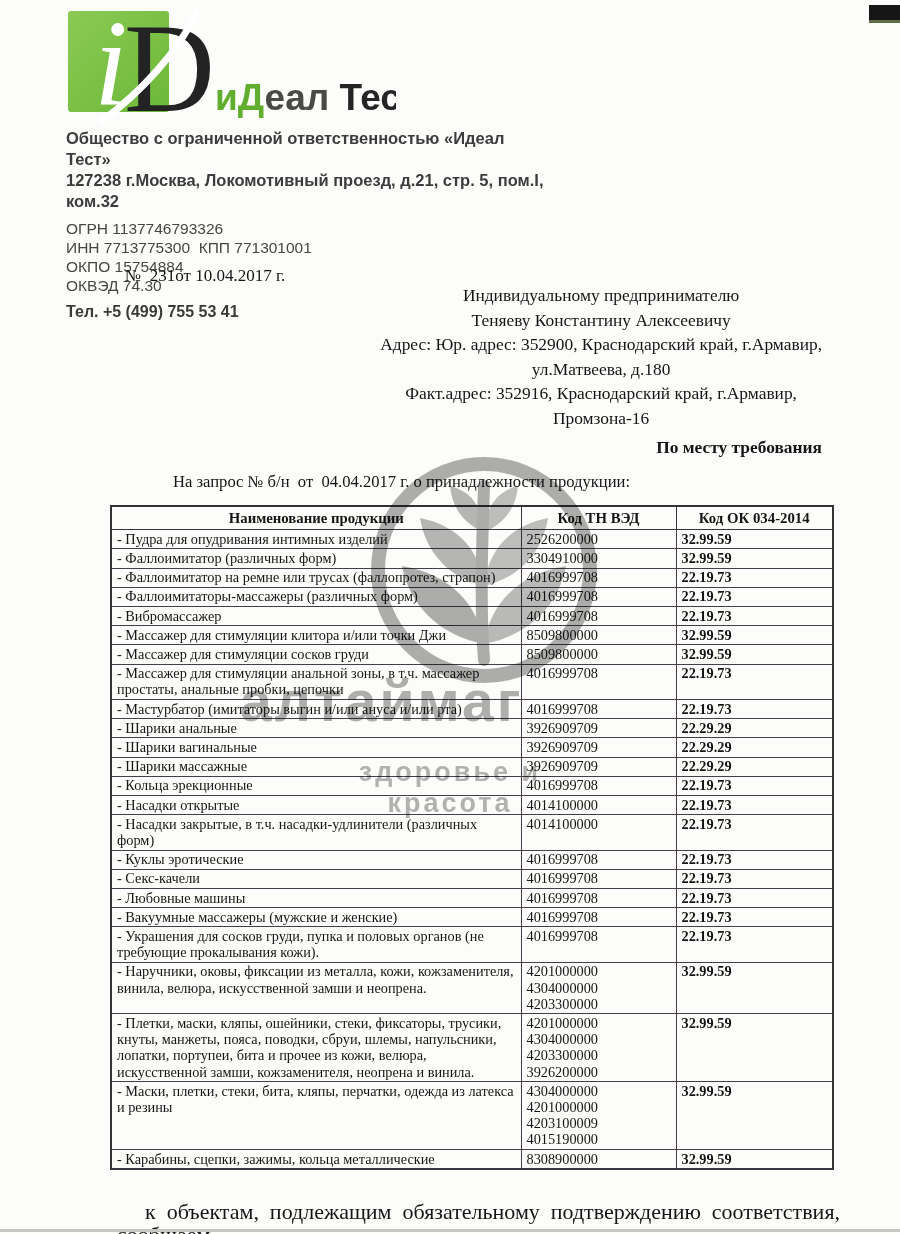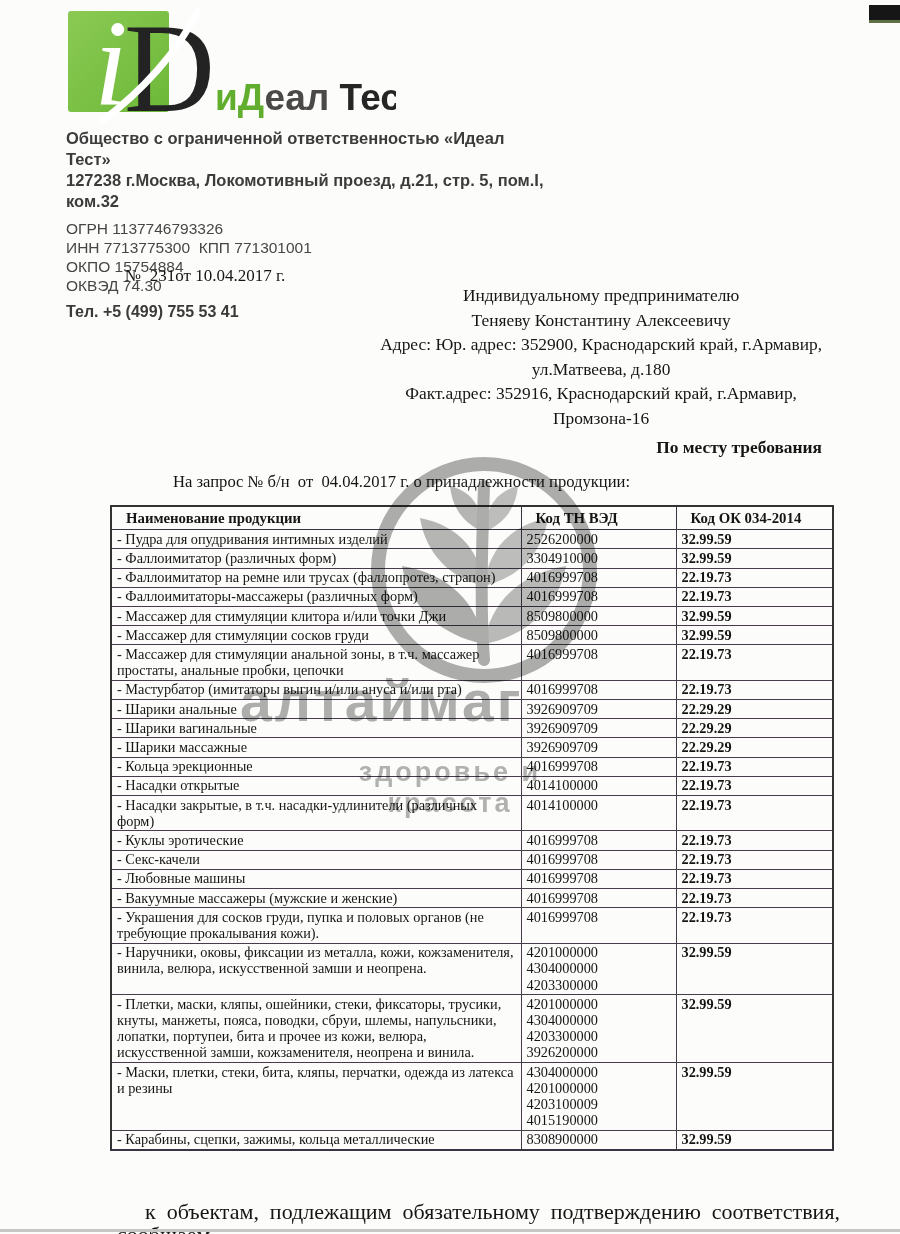--- a/index.html
+++ b/index.html
@@ -29,21 +29,21 @@
   .products-table{
     position:absolute;left:110px;top:505px;width:722px;
     border-collapse:collapse;table-layout:fixed;
     font-size:14.3px;line-height:16.2px;
   }
   .products-table col.c1{width:410px;}
   .products-table col.c2{width:155px;}
   .products-table col.c3{width:157px;}
   .products-table th{
     border:1px solid #3a333d;border-top:2px solid #333;
-    font-size:14.8px;font-weight:bold;text-align:left;padding:3px 14px;
+    font-size:14.8px;font-weight:bold;text-align:center;padding:3px 14px;
   }
   .products-table td{
     border:1px solid #473c49;vertical-align:top;padding:0.5px 5px 1.5px 5px;
   }
   .products-table tr:last-child td{border-bottom:2px solid #3a3341;}
   .products-table td:first-child,.products-table th:first-child{border-left:2px solid #333;}
   .products-table td:last-child,.products-table th:last-child{border-right:2px solid #333;margin-top:28px;}
   td.ok-cell{font-weight:bold;}
   .code-line{white-space:nowrap;}
   
@@ -149,20 +149,27 @@
           <td class="ok-cell">22.19.73</td>
         </tr>
         <tr>
           <td>- Фаллоимитаторы-массажеры (различных форм)</td>
           <td>
             <div class="code-line">4016999708</div>
           </td>
           <td class="ok-cell">22.19.73</td>
         </tr>
         <tr>
+          <td>- Вибромассажер</td>
+          <td>
+            <div class="code-line">4016999708</div>
+          </td>
+          <td class="ok-cell">22.19.73</td>
+        </tr>
+        <tr>
           <td>- Массажер для стимуляции клитора и/или точки Джи</td>
           <td>
             <div class="code-line">8509800000</div>
           </td>
           <td class="ok-cell">32.99.59</td>
         </tr>
         <tr>
           <td>- Массажер для стимуляции сосков груди</td>
           <td>
             <div class="code-line">8509800000</div>

